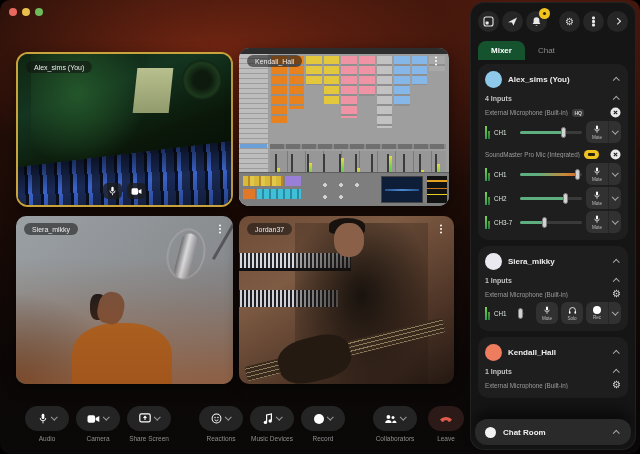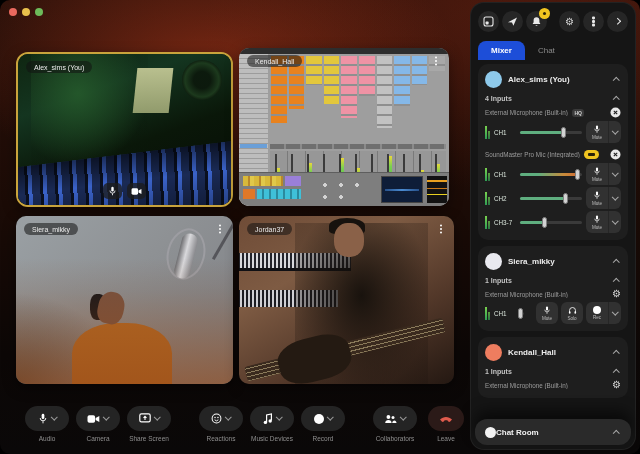--- a/index.html
+++ b/index.html
@@ -151,21 +151,21 @@
     border:1px solid rgba(255,255,255,.06); border-radius:14px; padding:8px 7px 6px 7px; z-index:20; }
   .p-head { display:flex; align-items:center; gap:3px; }
   .p-ico { width:21px; height:21px; border-radius:50%; background:#262626; color:#e8e8e8;
     display:flex; align-items:center; justify-content:center; position:relative; flex:none; }
   .p-spacer { flex:1; }
   .badge-dot { position:absolute; top:-3px; right:-3px; width:11px; height:11px; border-radius:50%;
     background:#f0c420; display:flex; align-items:center; justify-content:center; }
   .badge-dot i { width:3.5px; height:3.5px; background:#2a2208; border-radius:50%; display:block; }
   .p-tabs { display:flex; align-items:flex-end; margin-top:9px; }
   .p-tab { font-size:8px; padding:5px 13px; color:#8a8a8a; }
-  .p-tab.active { color:#fff; font-weight:bold; background:#1d4ed8; border-radius:8px 8px 0 0; }
+  .p-tab.active { color:#fff; font-weight:bold; background:#14532d; border-radius:8px 8px 0 0; }
   .p-scroll { margin-top:4px; }
   .card { background:#1e1e1e; border-radius:10px; padding:7px 7px 6px 7px; margin-bottom:6px;
     position:relative; }
   .card-head { display:flex; align-items:center; gap:6px; }
   .avatar { width:17px; height:17px; border-radius:50%; flex:none; }
   .card-title { font-size:8px; color:#ececec; font-weight:bold; flex:1; }
   .c-chev { color:#a8a8a8; width:10px; display:flex; justify-content:center; }
   .inputs-row { display:flex; align-items:center; margin:7px 0 4px 0; }
   .inputs-label { font-size:7px; color:#c2c2c2; font-weight:bold; flex:1; }
   .dev-row { display:flex; align-items:center; margin:5px 0 2px 0; gap:4px; }
@@ -195,21 +195,21 @@
   .btn-pill { background:#313131; border-radius:6px; height:22px; display:flex; align-items:center;
     flex:none; }
   .seg { display:flex; flex-direction:column; align-items:center; justify-content:center;
     width:22px; height:100%; color:#fff; }
   .seg .lbl { font-size:4.6px; color:#bdbdbd; margin-top:1px; }
   .seg-chev { width:13px; height:100%; display:flex; align-items:center; justify-content:center;
     color:#a8a8a8; border-left:1px solid #262626; }
   .btn-gap { display:flex; gap:3px; flex:none; }
 
   .chatbar { position:absolute; left:4px; right:4px; bottom:4px; height:26px; background:#2a2a2a;
-    border-radius:12px; display:flex; align-items:center; padding:0 10px; gap:0;
+    border-radius:12px; display:flex; align-items:center; padding:0 10px; gap:7px;
     box-shadow:0 -8px 14px rgba(0,0,0,.55); }
   .chat-dot { width:11px; height:11px; border-radius:50%; background:#f2f2f2; flex:none; }
   .chat-label { flex:1; font-size:8px; color:#f0f0f0; font-weight:bold; }
 
   svg { display:block; }
 </style>
 </head>
 <body>
 
 <div class="window">

